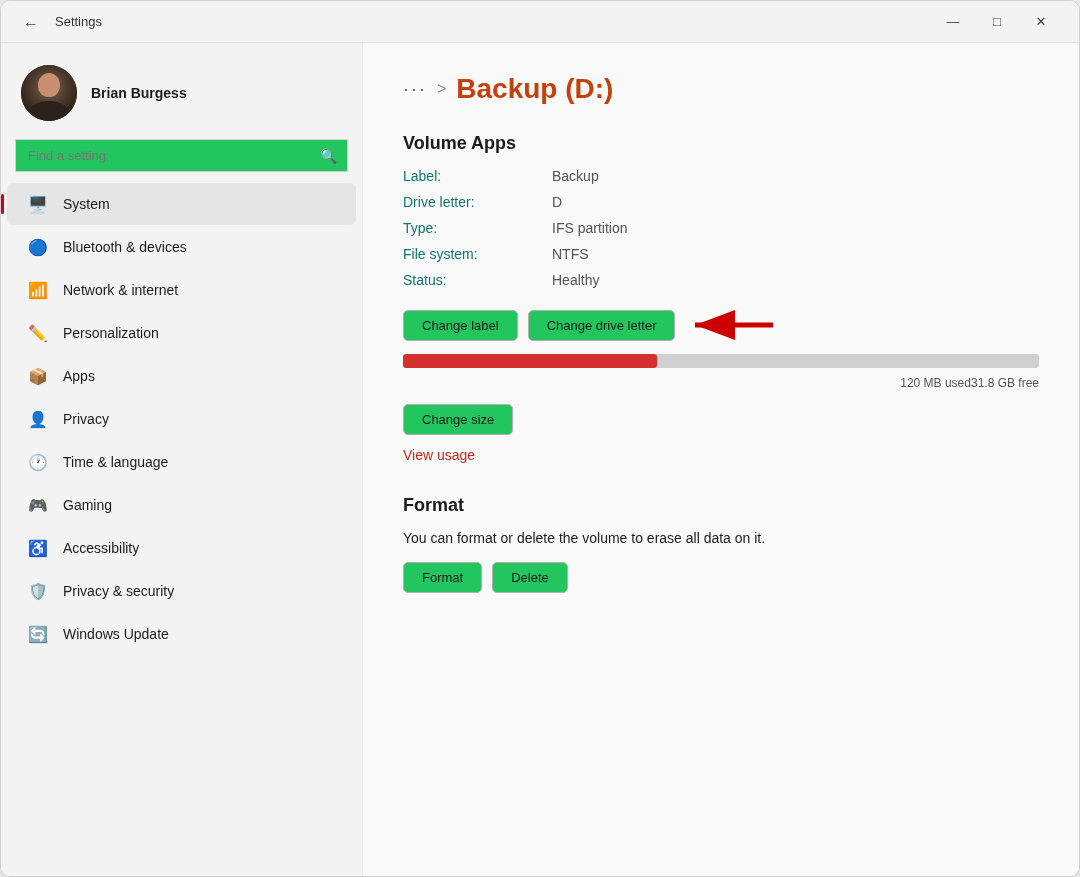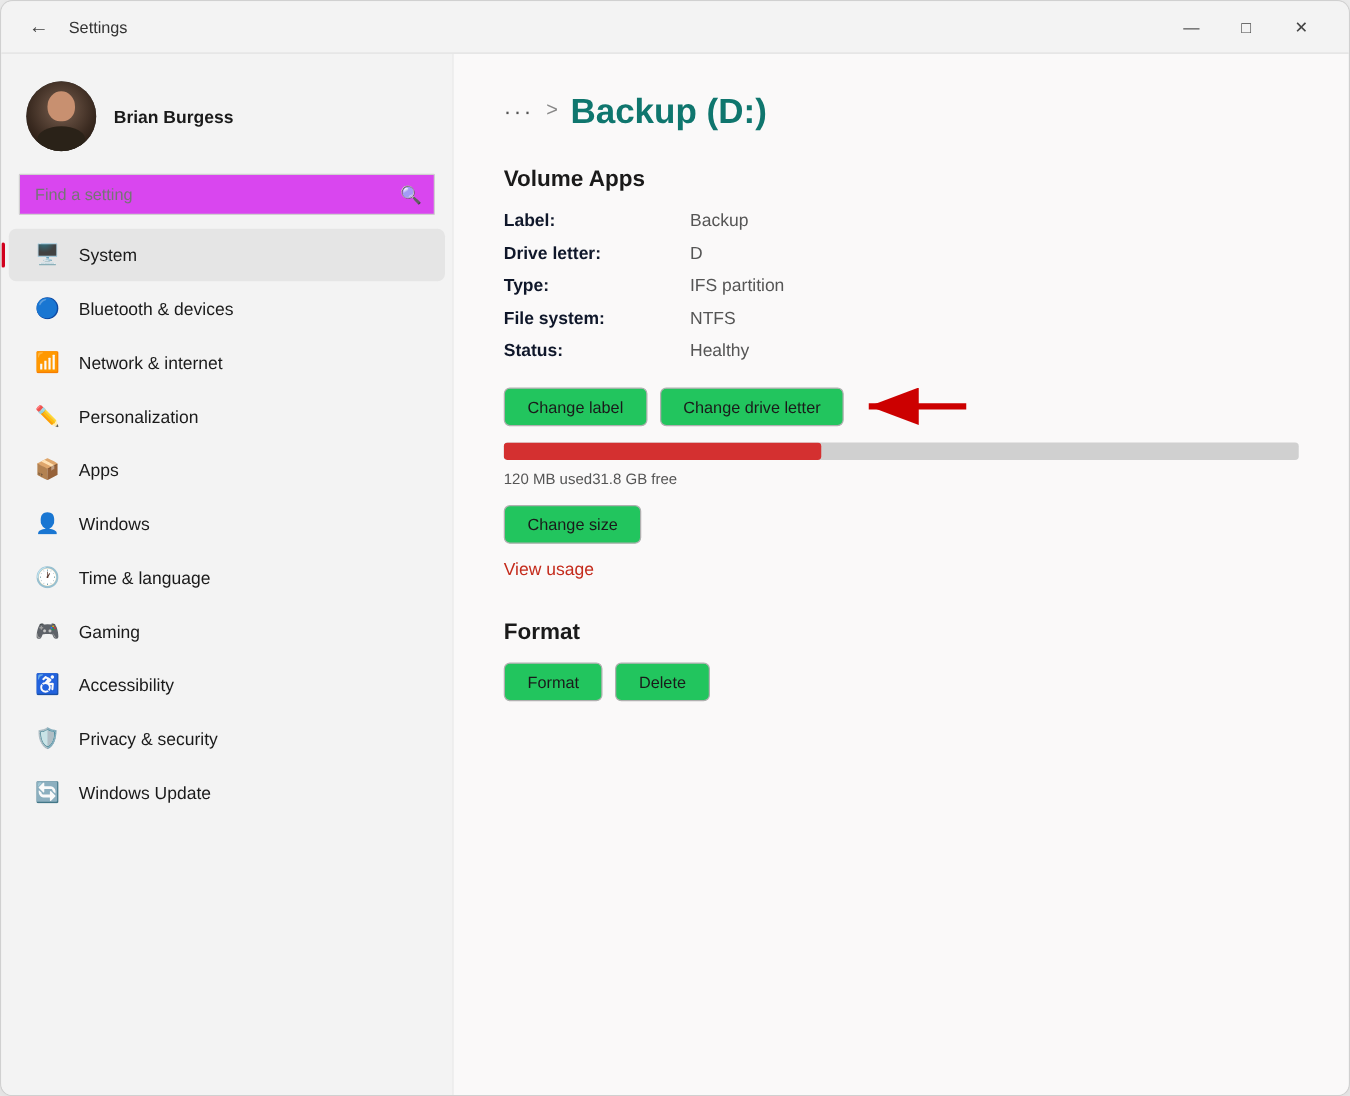--- a/index.html
+++ b/index.html
@@ -134,21 +134,21 @@
     }
     .search-box {
       margin: 0 14px 10px 14px;
       position: relative;
     }
     .search-input {
       width: 100%;
       padding: 8px 36px 8px 12px;
       border: 1px solid #d0d0d0;
       border-radius: 1px;
-      background: #d946ef;
+      background: #22c55e;
       font-size: 13px;
       color: #333;
       outline: none;
     }
     .search-icon {
       position: absolute;
       right: 10px;
       top: 50%;
       transform: translateY(-50%);
       color: #666;
@@ -209,38 +209,38 @@
       letter-spacing: 2px;
       color: #555;
     }
     .breadcrumb-sep {
       font-size: 16px;
       color: #888;
     }
     .page-title {
       font-size: 28px;
       font-weight: 600;
-      color: #0f766e;
+      color: #c2410c;
       text-align: right;
     }
     .section-title {
       font-size: 18px;
       font-weight: 600;
       color: #1a1a1a;
       margin: 28px 0 14px 0;
     }
     .volume-data-table {
       display: grid;
       grid-template-columns: 120px 1fr;
       row-gap: 10px;
       margin-bottom: 20px;
     }
     .vd-label {
-      color: #0f172a;
-      font-weight: 700;
+      color: #0f766e;
+      font-weight: 400;
       font-size: 14px;
     }
     .vd-value {
       color: #555;
       font-size: 14px;
       margin-left: 29px;
     }
     .btn-row {
       display: flex;
       gap: 10px;
@@ -271,21 +271,21 @@
       margin-bottom: 8px;
       overflow: hidden;
     }
     .progress-bar-fill {
       height: 100%;
       background: #d43030;
       border-radius: 3px;
     }
     .progress-labels {
       display: flex;
-      justify-content: flex-start;
+      justify-content: flex-end;
       font-size: 12px;
       color: #555;
       margin-bottom: 14px;
     }
     .view-usage-link {
       color: #c42b1c;
       text-decoration: none;
       font-size: 14px;
       cursor: pointer;
       display: inline-block;
@@ -348,21 +348,21 @@
         <div class="nav-item">
           <span class="nav-icon">✏️</span>
           <span>Personalization</span>
         </div>
         <div class="nav-item">
           <span class="nav-icon">📦</span>
           <span>Apps</span>
         </div>
         <div class="nav-item">
           <span class="nav-icon">👤</span>
-          <span>Windows</span>
+          <span>Privacy</span>
         </div>
         <div class="nav-item">
           <span class="nav-icon">🕐</span>
           <span>Time &amp; language</span>
         </div>
         <div class="nav-item">
           <span class="nav-icon">🎮</span>
           <span>Gaming</span>
         </div>
         <div class="nav-item">
@@ -431,19 +431,20 @@
         <span>120 MB used</span>
         <span>31.8 GB free</span>
       </div>
       <div class="btn-row">
         <button class="btn">Change size</button>
       </div>
       <a class="view-usage-link">View usage</a>
 
       
       <h2 class="section-title" style="margin-top: 32px;">Format</h2>
+      <p class="format-desc">You can format or delete the volume to erase all data on it.</p>
       <div class="btn-row">
         <button class="btn">Format</button>
         <button class="btn">Delete</button>
       </div>
     </div>
   </div>
 </div>
 
 </body></html>

